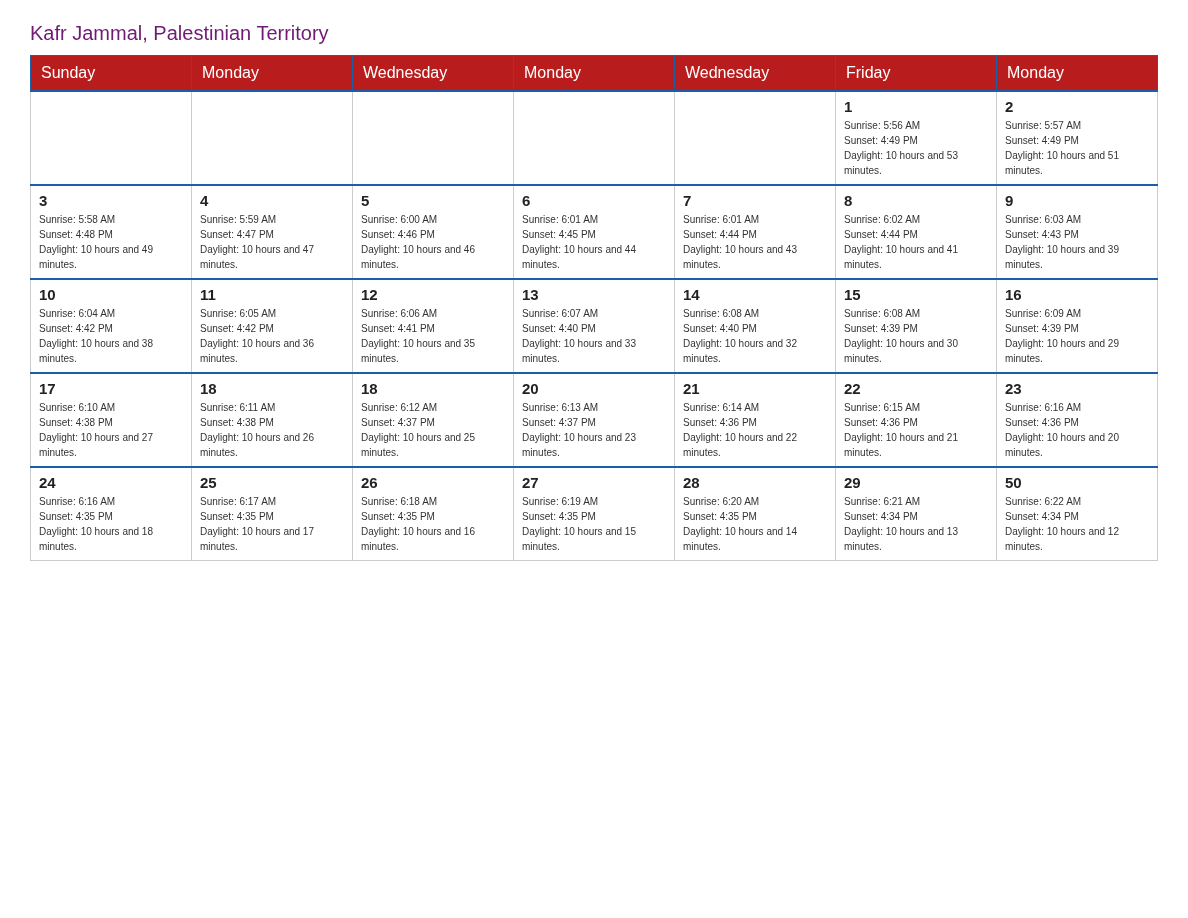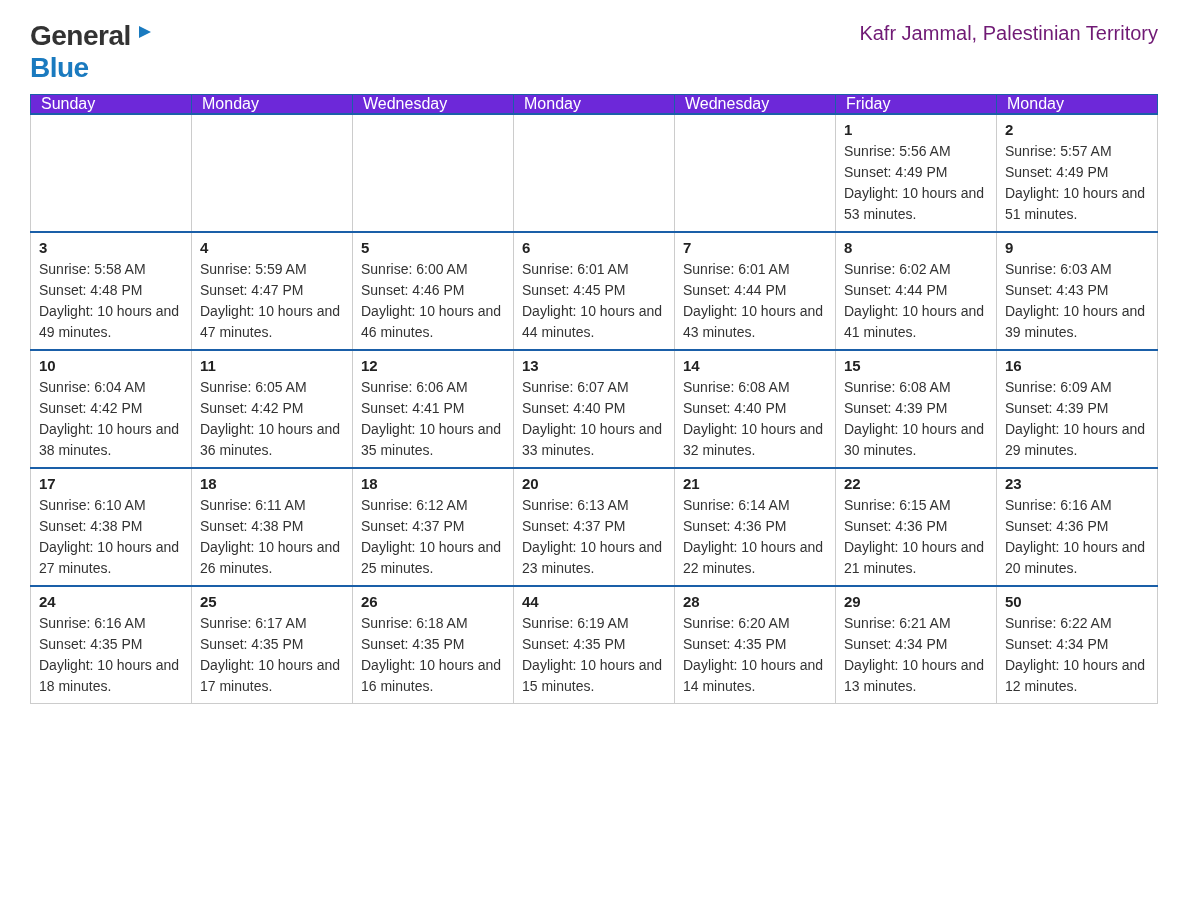--- a/index.html
+++ b/index.html
@@ -47,25 +47,25 @@
       font-size: 20px;
       color: #701a75;
       margin-top: 2px;
     }
     .calendar {
       width: 100%;
       border-collapse: collapse;
       margin-top: 8px;
     }
     .calendar th {
-      background-color: #6d28d9;
+      background-color: #b91c1c;
       color: #fff;
       font-size: 16px;
       font-weight: normal;
-      padding: 0 10px;
+      padding: 8px 10px;
       text-align: left;
       border: 1px solid #1a5fa8;
     }
     .calendar td {
       border: 1px solid #ccc;
       vertical-align: top;
       padding: 6px 8px;
       width: calc(100% / 7);
       font-size: 13px;
       color: #333;
@@ -75,47 +75,35 @@
       background: #fff;
     }
     .day-number {
       font-size: 15px;
       font-weight: bold;
       color: #222;
       display: block;
       margin-bottom: 3px;
     }
     .day-info {
-      font-size: 14px;
+      font-size: 10px;
       color: #333;
       line-height: 1.5;
     }
     .calendar tr td {
       border-top: 2px solid #1a5fa8;
     }
     .calendar tbody tr td {
       border-top: 2px solid #1a5fa8;
     }
   </style>
 </head>
 <body>
 
 <div class="header">
-  <div class="logo">
-    <div style="display:flex; align-items:center;">
-      <span class="logo-general">General</span>
-      <span style="display:inline-block; margin-left:4px; position:relative; top:-2px;">
-        
-        <svg width="20" height="20" viewBox="0 0 20 20">
-          <polygon points="4,4 16,10 4,16" fill="#1a7abf"></polygon>
-        </svg>
-      </span>
-    </div>
-    <span class="logo-blue">Blue</span>
-  </div>
   <div class="title-section">
     <div class="location">Kafr Jammal, Palestinian Territory</div>
   </div>
 </div>
 
 <table class="calendar">
   <thead>
     <tr>
     <th>Sunday</th>
         <th>Monday</th>
@@ -239,21 +227,21 @@
         </td>
         <td>
           <span class="day-number">25</span>
           <div class="day-info">Sunrise: 6:17 AM<br>Sunset: 4:35 PM<br>Daylight: 10 hours and 17 minutes.</div>
         </td>
         <td>
           <span class="day-number">26</span>
           <div class="day-info">Sunrise: 6:18 AM<br>Sunset: 4:35 PM<br>Daylight: 10 hours and 16 minutes.</div>
         </td>
         <td>
-          <span class="day-number">44</span>
+          <span class="day-number">27</span>
           <div class="day-info">Sunrise: 6:19 AM<br>Sunset: 4:35 PM<br>Daylight: 10 hours and 15 minutes.</div>
         </td>
         <td>
           <span class="day-number">28</span>
           <div class="day-info">Sunrise: 6:20 AM<br>Sunset: 4:35 PM<br>Daylight: 10 hours and 14 minutes.</div>
         </td>
         <td>
           <span class="day-number">29</span>
           <div class="day-info">Sunrise: 6:21 AM<br>Sunset: 4:34 PM<br>Daylight: 10 hours and 13 minutes.</div>
         </td>

